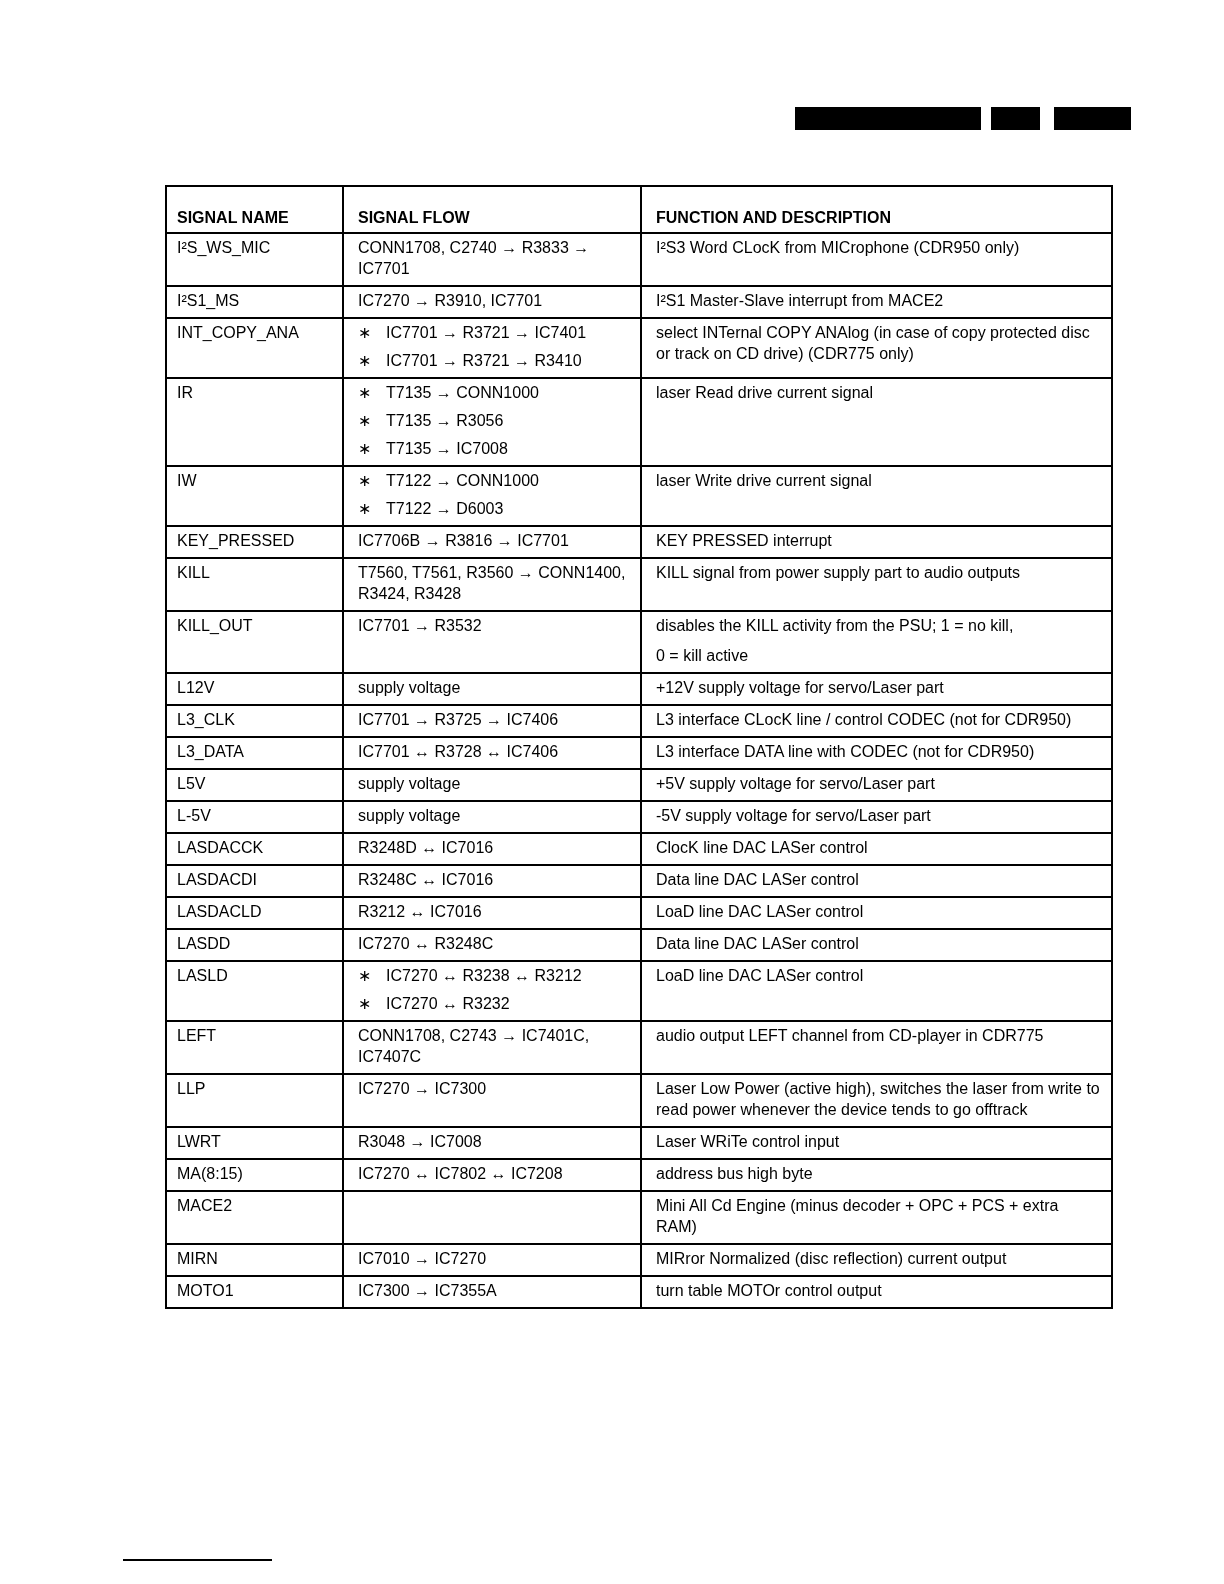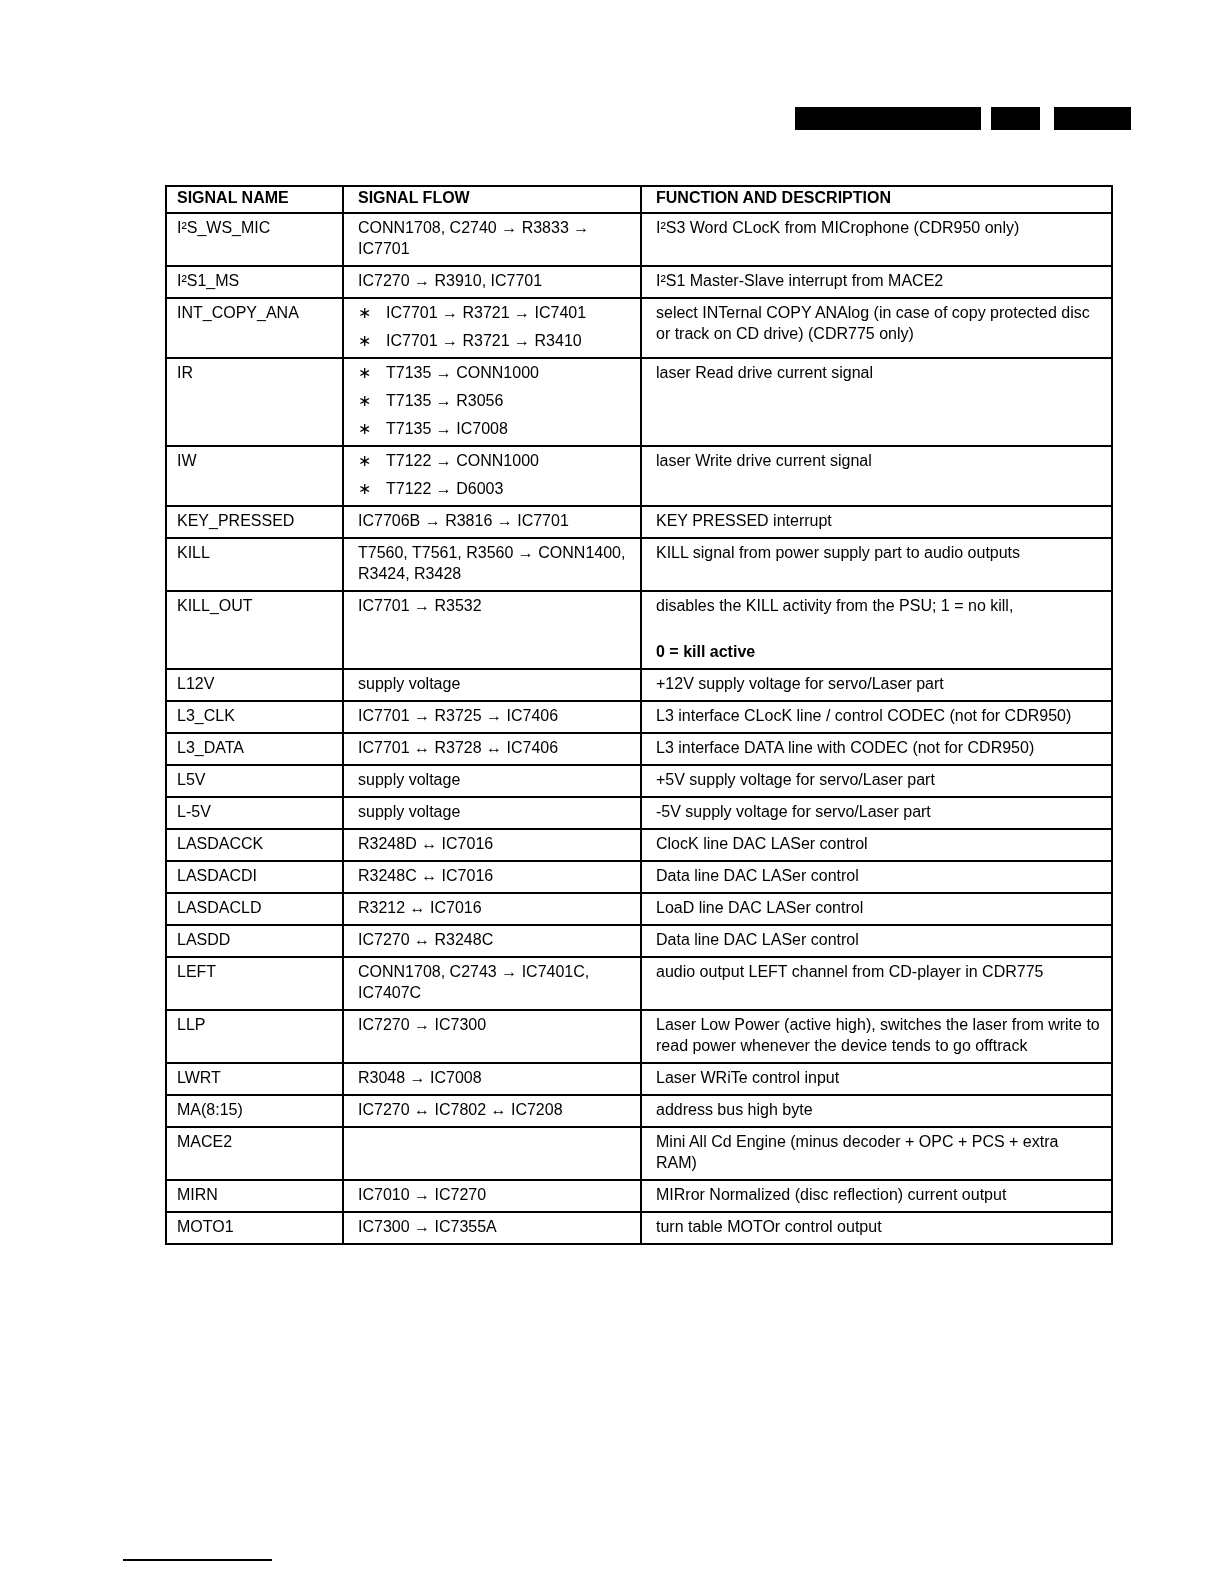--- a/index.html
+++ b/index.html
@@ -32,32 +32,32 @@
   table.signal-table th,
   table.signal-table td {
     border: 2px solid #000000;
     vertical-align: top;
     font-size: 16px;
     line-height: 21px;
     text-align: left;
     padding: 3px 8px 6px 14px;
     word-wrap: break-word;
   }
-  table.signal-table th { font-weight: bold; padding-top: 0; padding-bottom: 4px; }
+  table.signal-table th { font-weight: bold; padding-top: 20px; padding-bottom: 4px; }
   .col-name  { padding-left: 10px !important; }
 
   .flow-line { display: block; }
   .flow-line.bulleted { display: flex; }
   .flow-line + .flow-line { margin-top: 7px; }
   .bullet {
     flex: none;
     width: 28px;
     display: inline-block;
   }
-  .desc-line + .desc-line { margin-top: 25px; font-weight: bold; }
+  .desc-line + .desc-line { margin-top: 9px; }
 
   .footer-rule {
     position: absolute;
     left: 123px;
     top: 1559px;
     width: 149px;
     border-top: 2px solid #000000;
   }
 </style>
 </head>
@@ -254,20 +254,36 @@
       <tr>
         <td class="col-name">LASDD</td>
         <td class="col-flow">
           <div class="flow-line">IC7270 ↔ R3248C</div>
         </td>
         <td class="col-desc">
           <div class="desc-line">Data line DAC LASer control</div>
         </td>
       </tr>
       <tr>
+        <td class="col-name">LASLD</td>
+        <td class="col-flow">
+          <div class="flow-line bulleted">
+            <span class="bullet">∗</span>
+            <span>IC7270 ↔ R3238 ↔ R3212</span>
+          </div>
+          <div class="flow-line bulleted">
+            <span class="bullet">∗</span>
+            <span>IC7270 ↔ R3232</span>
+          </div>
+        </td>
+        <td class="col-desc">
+          <div class="desc-line">LoaD line DAC LASer control</div>
+        </td>
+      </tr>
+      <tr>
         <td class="col-name">LEFT</td>
         <td class="col-flow">
           <div class="flow-line">CONN1708, C2743 → IC7401C, IC7407C</div>
         </td>
         <td class="col-desc">
           <div class="desc-line">audio output LEFT channel from CD-player in CDR775</div>
         </td>
       </tr>
       <tr>
         <td class="col-name">LLP</td>

